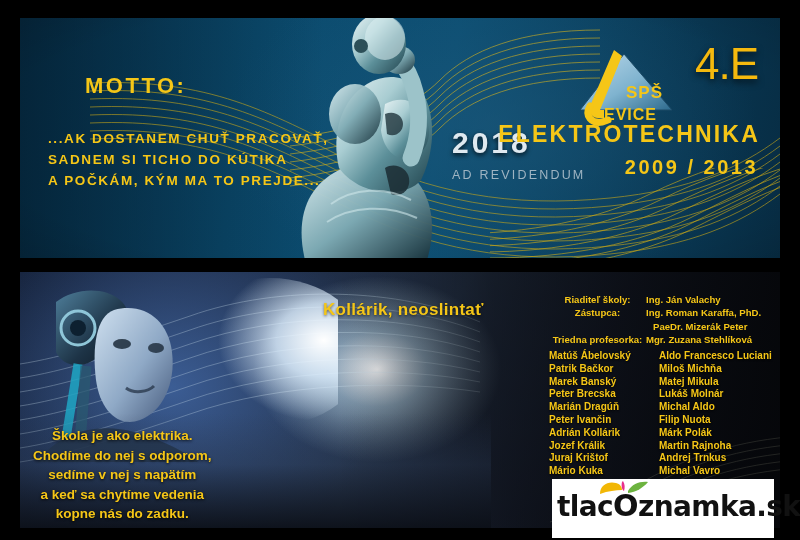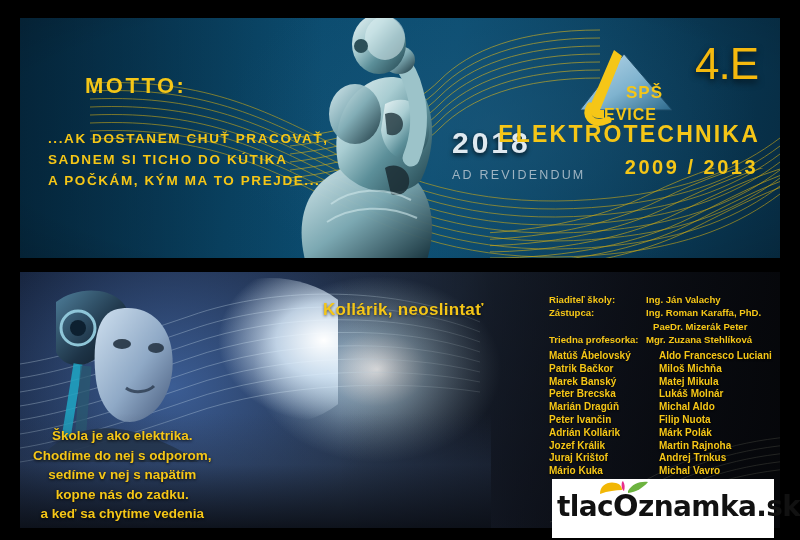--- a/index.html
+++ b/index.html
@@ -92,21 +92,21 @@
     position:absolute;left:33px;top:426px;
     color:#f5c617;font-size:13.5px;line-height:19.5px;font-weight:bold;
     text-shadow:0 1px 3px rgba(0,0,0,.85);
   }
   .poem div{white-space:nowrap;text-align:center;}
 
   .staff{
     position:absolute;left:549px;top:293px;
     font-size:9.6px;font-weight:bold;color:#f5c617;line-height:13.3px;
   }
-  .staff-row{display:flex;white-space:nowrap;}
+  .staff-row{display:flex;white-space:nowrap;text-align:center;}
   .staff-role{width:97px;flex:none;}
   .staff-person{flex:none;}
   .staff-person.indent{padding-left:7px;}
 
   .names{
     position:absolute;left:549px;top:350px;display:flex;
   }
   .names-col{
     font-size:10px;font-weight:bold;color:#f5c617;line-height:12.8px;
     text-shadow:0 1px 2px rgba(0,0,0,.8);
@@ -322,22 +322,22 @@
       </g>
     </svg>
   </div>
 
   <div class="headline">Kollárik, neoslintať</div>
 
   <div class="poem">
     <div>Škola je ako elektrika.</div>
     <div>Chodíme do nej s odporom,</div>
     <div>sedíme v nej s napätím</div>
+    <div>a keď sa chytíme vedenia</div>
     <div>kopne nás do zadku.</div>
-    <div>a keď sa chytíme vedenia</div>
   </div>
 
   <div class="staff">
     <div class="staff-row">
       <span class="staff-role">Riaditeľ školy:</span>
       <span class="staff-person">Ing. Ján Valachy</span>
     </div>
     <div class="staff-row">
       <span class="staff-role">Zástupca:</span>
       <span class="staff-person">Ing. Roman Karaffa, PhD.</span>

